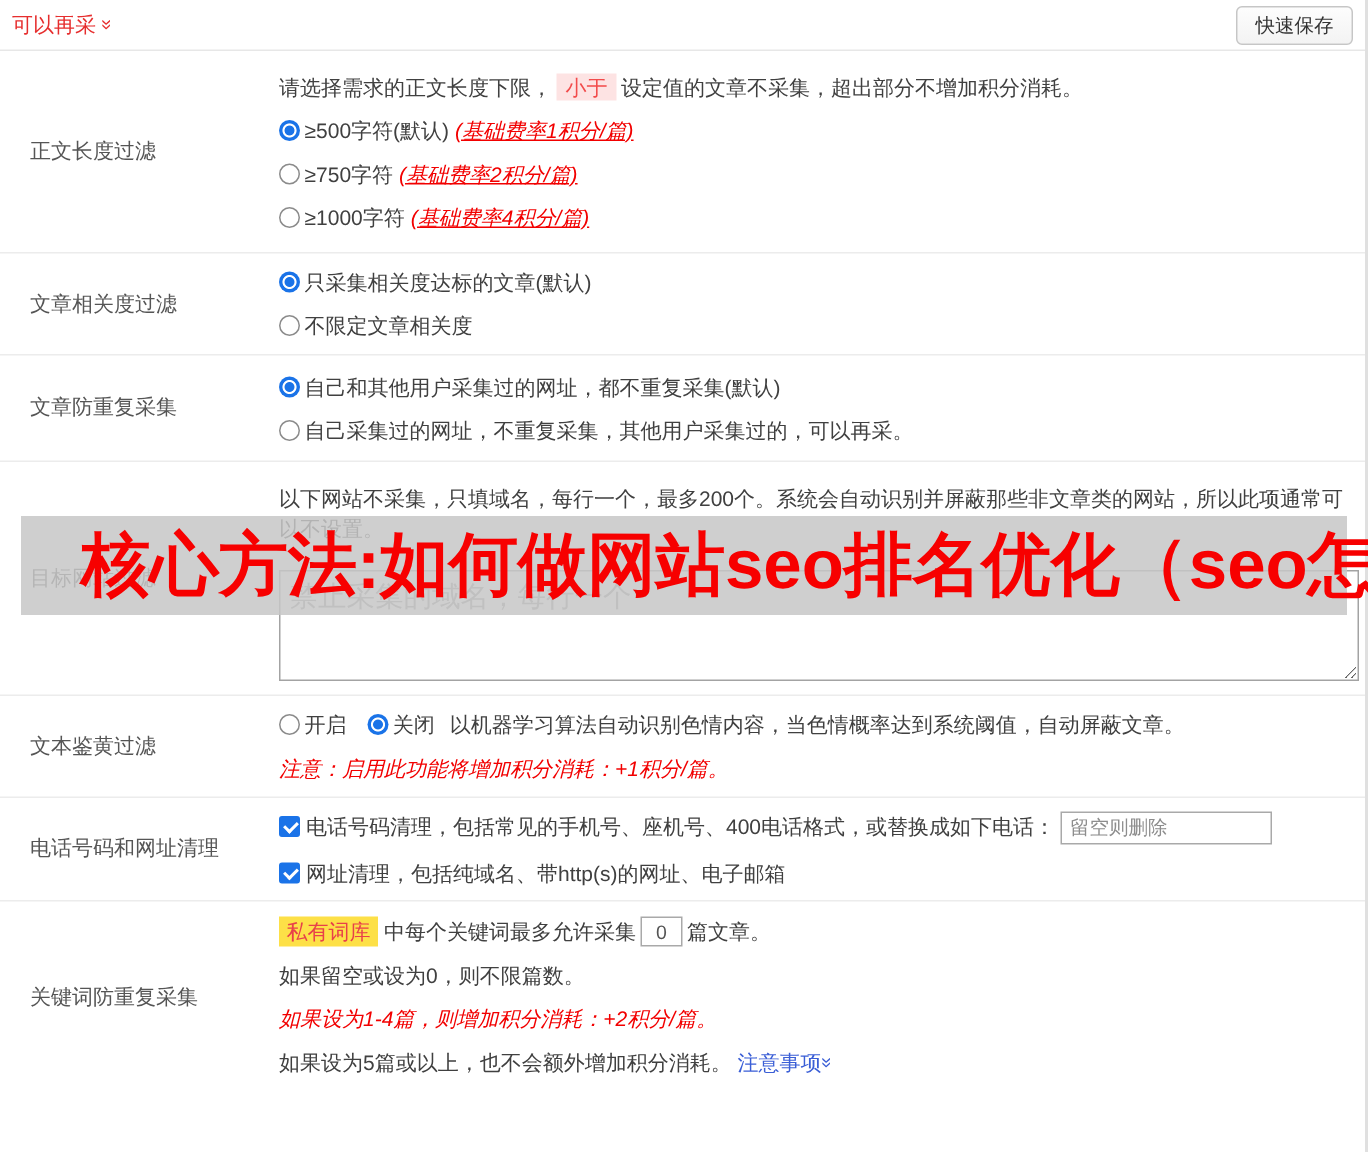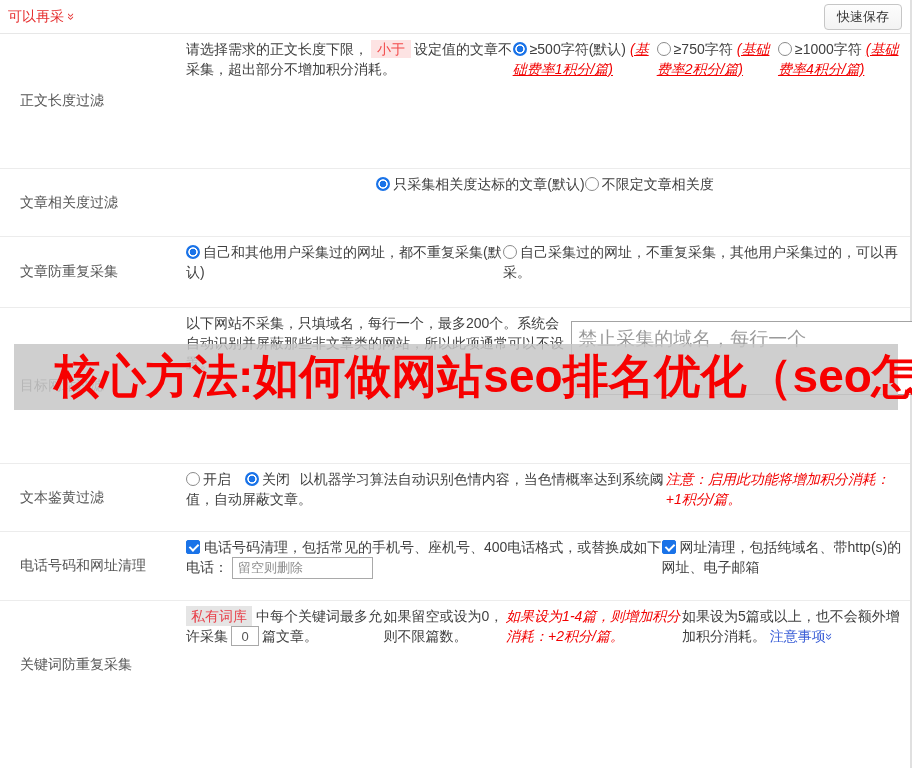--- a/index.html
+++ b/index.html
@@ -28,28 +28,28 @@
   }
 
   
   .row { display:flex; border-bottom:1px solid #ececec; }
   .cell-label {
     width:186px; flex:0 0 186px; padding-left:20px;
     display:flex; align-items:center; color:#555;
   }
   .cell-content {
     flex:1; padding-right:6px;
-    display:flex; flex-direction:row; justify-content:center;
+    display:flex; flex-direction:column; justify-content:center;
   }
   .line { line-height:20px; margin:4.5px 0; }
   .red { color:#f20000;font-style:italic; }
   .u { text-decoration:underline; }
   .fee { margin-left:4px; }
   .hl { color:#f24b4b; background:#fde3e3; padding:1px 6px; margin:0 3px; }
-  .tag { color:#e8404a; background:#e5e5e5; padding:2px 5px; margin-right:4px; }
+  .tag { color:#e8404a; background:#fde047; padding:2px 5px; margin-right:4px; }
   .link { color:#3a5ed6; cursor:pointer; text-decoration:none; }
   .blue-chev { color:#3a5ed6; }
 
   label.opt { cursor:pointer; }
   input[type="radio"] {
     -webkit-appearance:none; appearance:none;
     width:14px; height:14px; margin:0 3px 0 0; vertical-align:-2px;
     border:1px solid #8b8b8b; border-radius:50%; background:#fff; cursor:pointer;
   }
   input[type="radio"]:checked {

